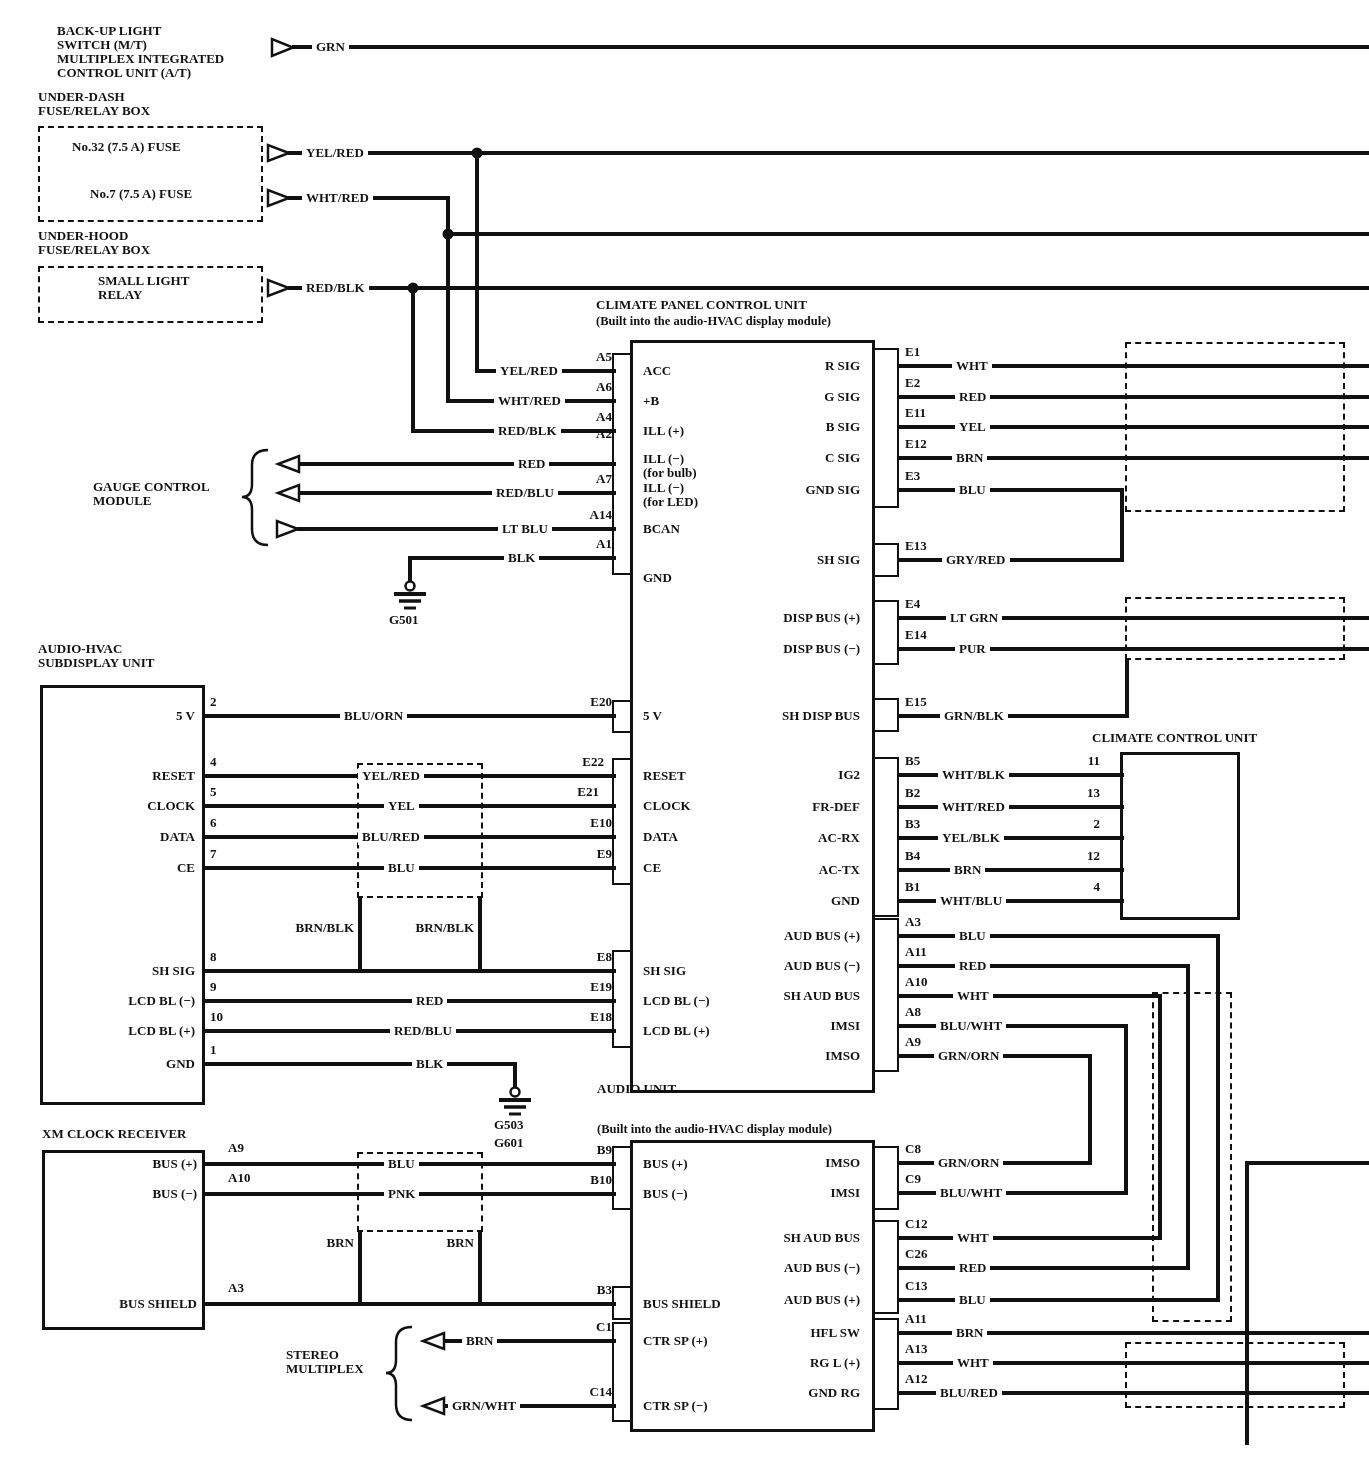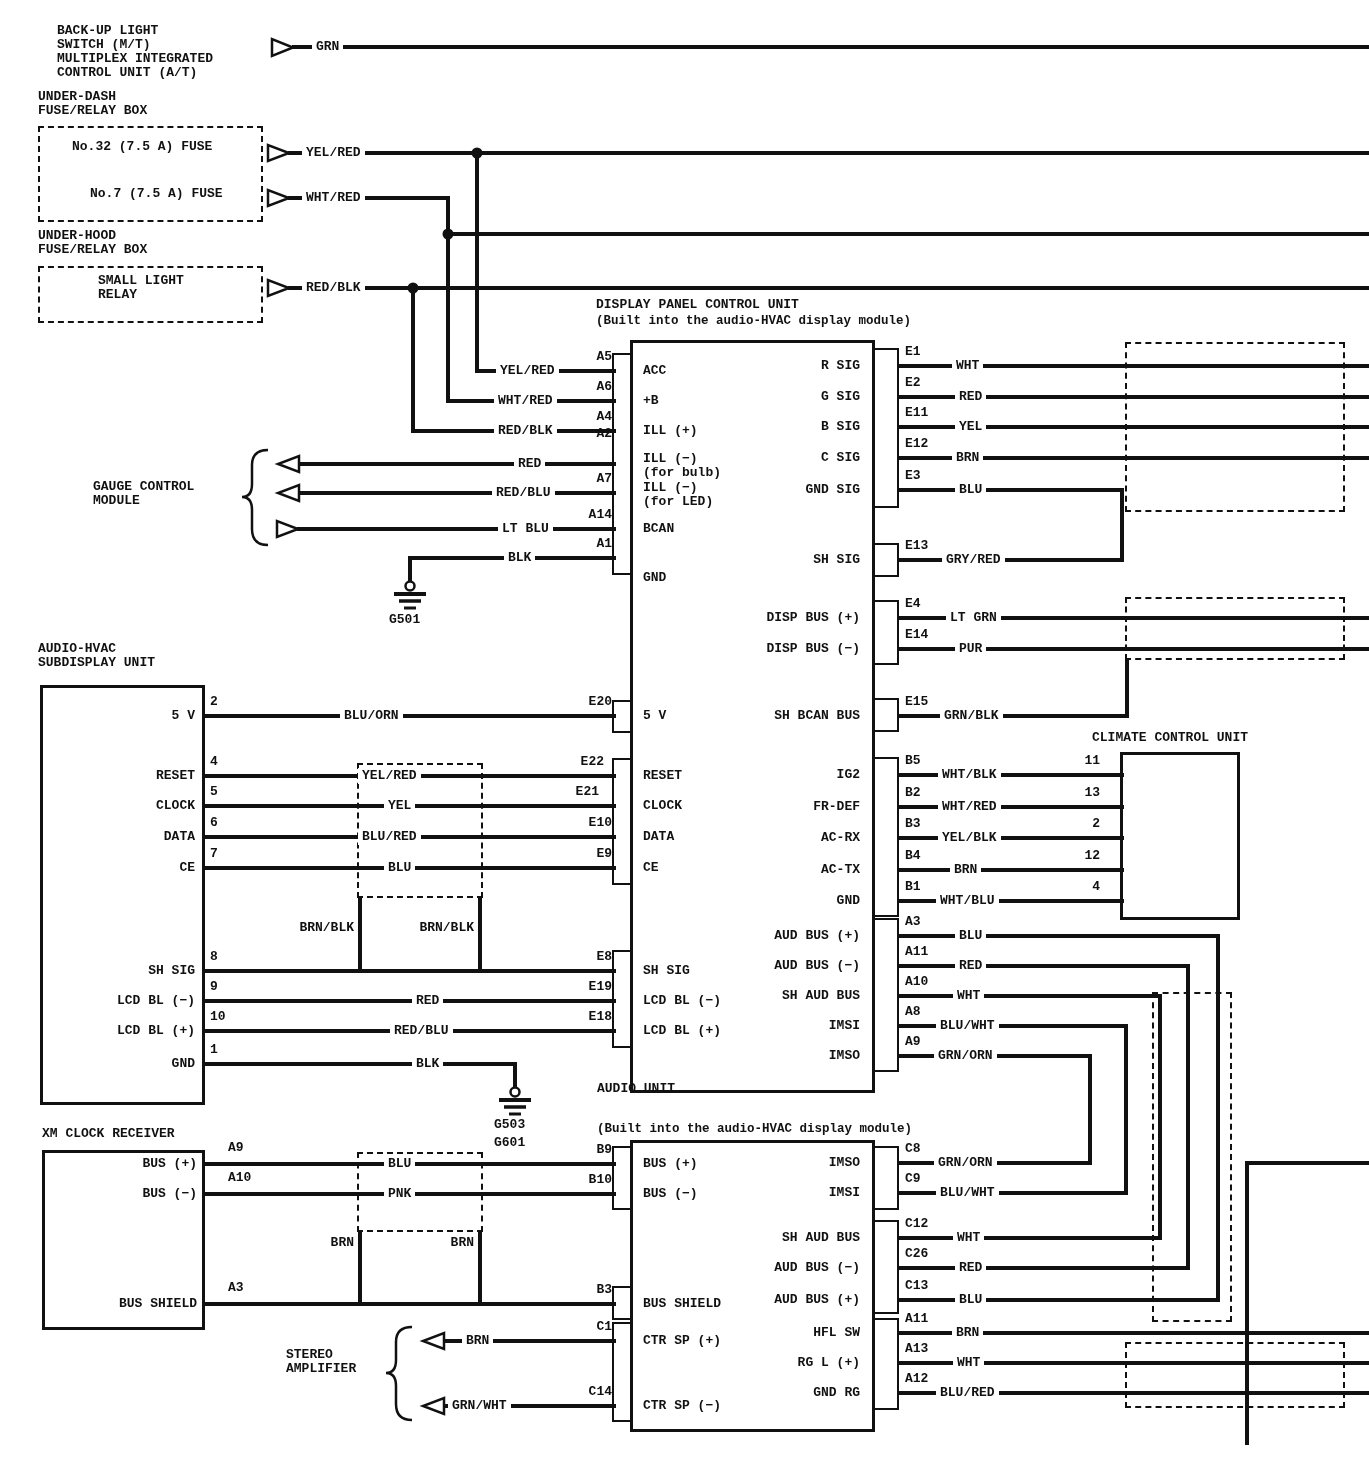--- a/index.html
+++ b/index.html
@@ -1,18 +1,18 @@
 <!DOCTYPE html>
 <html><head>
 <meta charset="utf-8">
 <style>
   *{box-sizing:border-box}
   body{margin:0;background:#fff}
   .stage{position:relative;width:1369px;height:1476px;background:#fff;
-         font-family:Liberation Mono, monospace;color:#111;overflow:hidden}
+         font-family:Liberation Serif, serif;color:#111;overflow:hidden}
   .t{position:absolute;font-weight:bold;font-size:13px;line-height:14px;white-space:pre-line;color:#111}
   .ra{text-align:right}
   .cl{transform:translateY(-50%)}
   .wl{transform:translateY(-50%);background:#fff;padding:1px 4px;line-height:14px;white-space:nowrap}
   .sub{font-size:12.5px}
   .box{position:absolute;border:3px solid #111}
   .bump{position:absolute;border:2.5px solid #111;background:#fff}
   .dash{position:absolute;border:2px dashed #111}
   svg.wires{position:absolute;left:0;top:0}
 </style>
@@ -121,27 +121,27 @@
   <div class="t wl" style="left:302px;top:153px">YEL/RED</div>
   <div class="t wl" style="left:302px;top:198px">WHT/RED</div>
   <div class="t" style="left:38px;top:229px">UNDER-HOOD
 FUSE/RELAY BOX</div>
   <div class="t" style="left:98px;top:274px">SMALL LIGHT
 RELAY</div>
   <div class="t wl" style="left:302px;top:288px">RED/BLK</div>
   <div class="t" style="left:93px;top:480px">GAUGE CONTROL
 MODULE</div>
   <div class="t" style="left:286px;top:1348px">STEREO
-AMPLIFIER</div>
+MULTIPLEX</div>
 
   <div class="t" style="left:389px;top:613px">G501</div>
   <div class="t" style="left:494px;top:1118px">G503</div>
   <div class="t" style="left:494px;top:1136px">G601</div>
 
-  <div class="t" style="left:596px;top:298px">DISPLAY PANEL CONTROL UNIT</div>
+  <div class="t" style="left:596px;top:298px">CLIMATE PANEL CONTROL UNIT</div>
   <div class="t sub" style="left:596px;top:314px">(Built into the audio-HVAC display module)</div>
 
   <div class="t cl" style="left:643px;top:371px">ACC</div>
   <div class="t cl" style="left:643px;top:401px">+B</div>
   <div class="t cl" style="left:643px;top:431px">ILL (+)</div>
   <div class="t cl" style="left:643px;top:466px">ILL (−)
 (for bulb)</div>
   <div class="t cl" style="left:643px;top:495px">ILL (−)
 (for LED)</div>
   <div class="t cl" style="left:643px;top:529px">BCAN</div>
@@ -164,21 +164,21 @@
   <div class="t wl" style="left:504px;top:558px">BLK</div>
 
   <div class="t ra cl" style="left:740px;top:366px;width:120px">R SIG</div>
   <div class="t ra cl" style="left:740px;top:397px;width:120px">G SIG</div>
   <div class="t ra cl" style="left:740px;top:427px;width:120px">B SIG</div>
   <div class="t ra cl" style="left:740px;top:458px;width:120px">C SIG</div>
   <div class="t ra cl" style="left:740px;top:490px;width:120px">GND SIG</div>
   <div class="t ra cl" style="left:740px;top:560px;width:120px">SH SIG</div>
   <div class="t ra cl" style="left:740px;top:618px;width:120px">DISP BUS (+)</div>
   <div class="t ra cl" style="left:740px;top:649px;width:120px">DISP BUS (−)</div>
-  <div class="t ra cl" style="left:740px;top:716px;width:120px">SH BCAN BUS</div>
+  <div class="t ra cl" style="left:740px;top:716px;width:120px">SH DISP BUS</div>
 
   <div class="t" style="left:905px;top:345px">E1</div>
   <div class="t" style="left:905px;top:376px">E2</div>
   <div class="t" style="left:905px;top:406px">E11</div>
   <div class="t" style="left:905px;top:437px">E12</div>
   <div class="t" style="left:905px;top:469px">E3</div>
   <div class="t" style="left:905px;top:539px">E13</div>
   <div class="t" style="left:905px;top:597px">E4</div>
   <div class="t" style="left:905px;top:628px">E14</div>
   <div class="t" style="left:905px;top:695px">E15</div>

